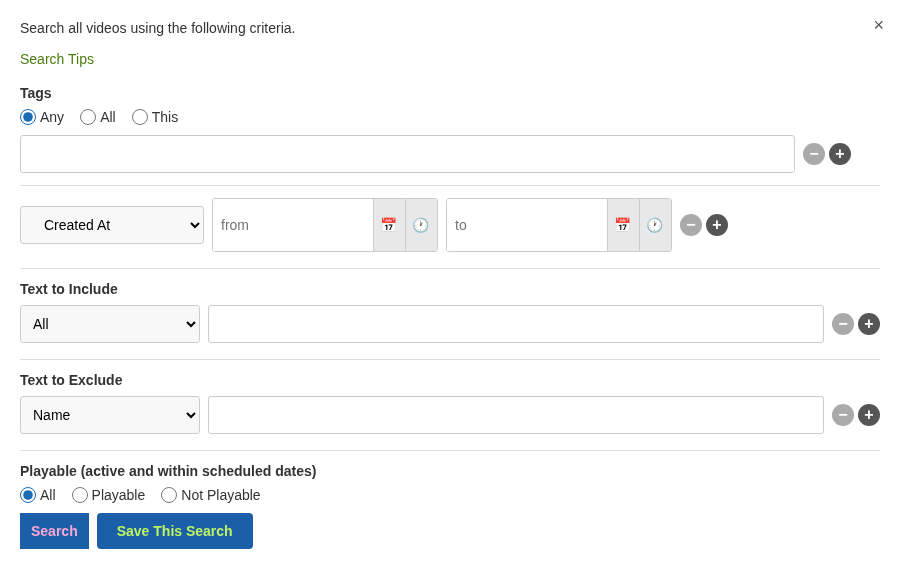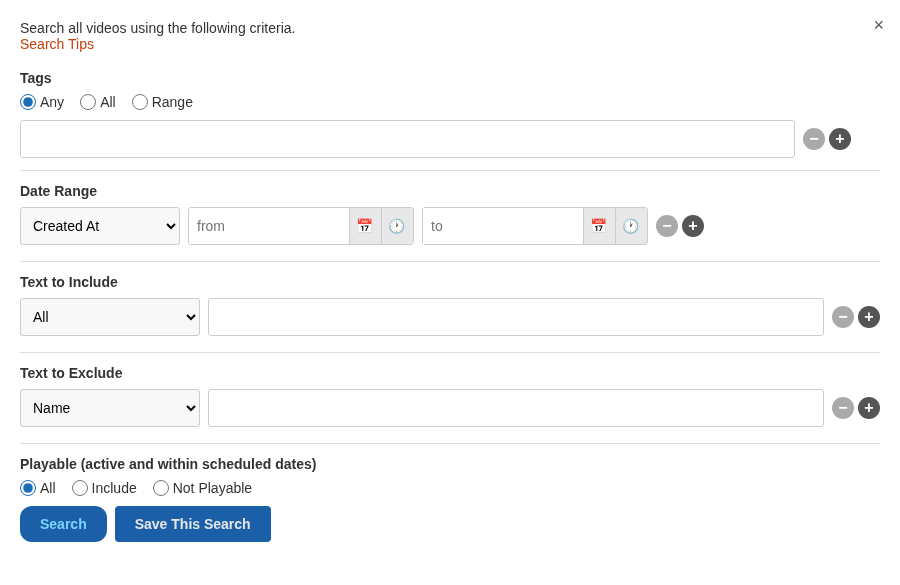--- a/index.html
+++ b/index.html
@@ -22,25 +22,25 @@
       border: none;
       font-size: 18px;
       cursor: pointer;
       color: #555;
       line-height: 1;
     }
 
     .intro-text {
       font-size: 14px;
       color: #333;
-      margin-bottom: 0;
+      margin-bottom: 15px;
     }
 
     .search-tips-link {
-      color: #c2410c;
+      color: #4d7c0f;
       text-decoration: none;
       font-size: 14px;
       display: inline-block;
       margin-bottom: 18px;
     }
 
     .section-label {
       font-weight: bold;
       font-size: 14px;
       margin-bottom: 8px;
@@ -134,37 +134,37 @@
       margin-bottom: 16px;
     }
 
     .date-row {
       display: flex;
       align-items: center;
       gap: 8px;
     }
 
     .date-select {
-      width: 160px;
+      width: 184px;
       height: 38px;
       border: 1px solid #ccc;
       border-radius: 3px;
-      padding: 0 8px;
+      padding: 0 19px;
       font-size: 14px;
       background: #f8f8f8;
       appearance: auto;
       cursor: pointer;
     }
 
     .date-input-wrapper {
       display: flex;
       align-items: flex-start;
       border: 1px solid #ccc;
       border-radius: 3px;
-      height: 38px;
+      height: 54px;
       overflow: hidden;
       background: #fff;
     }
 
     .date-input-wrapper input {
       border: none;
       outline: none;
       padding: 0 8px;
       font-size: 14px;
       height: 100%;
@@ -224,32 +224,32 @@
 
     
     .footer-buttons {
       display: flex;
       gap: 8px;
       margin-top: 8px;
     }
 
     .btn-search {
       background: #1a5fa8;
-      color: #7dd3fc;
-      border: none;
-      border-radius: 12px;
-      padding: 10px 20px;
+      color: #f9a8d4;
+      border: none;
+      border-radius: 0;
+      padding: 10px 11px;
       font-size: 14px;
       font-weight: bold;
       cursor: pointer;
     }
 
     .btn-save {
       background: #1a5fa8;
-      color: #e5e5e5;
+      color: #bef264;
       border: none;
       border-radius: 4px;
       padding: 10px 20px;
       font-size: 14px;
       font-weight: bold;
       cursor: pointer;
     }
   </style>
 </head>
 <body>
@@ -270,37 +270,36 @@
     <label class="radio-option">
       <input type="radio" name="tags" value="Any" checked="" style="">
       <span>Any</span>
     </label>
     <label class="radio-option">
       <input type="radio" name="tags" value="All" style="">
       <span>All</span>
     </label>
     <label class="radio-option">
       <input type="radio" name="tags" value="None" style="">
-      <span>Range</span>
+      <span>This</span>
     </label>
   </div>
   <div class="tag-input-row">
     <input type="text" class="tag-input" placeholder="" style="">
     <div class="control-btns">
       <button class="ctrl-btn minus">−</button>
       <button class="ctrl-btn plus">+</button>
     </div>
   </div>
 </div>
 
 <hr class="divider">
 
 
 <div class="date-range-section">
-  <div class="section-label">Date Range</div>
   <div class="date-row">
     <select class="date-select">
       <option>Created At</option>
       <option>Updated At</option>
       <option>Published At</option>
     </select>
 
     <div class="date-input-wrapper">
       <input type="text" placeholder="from" style="">
       <button class="date-icon-btn">📅</button>
@@ -365,21 +364,21 @@
 
 <div class="playable-section">
   <div class="section-label">Playable (active and within scheduled dates)</div>
   <div class="radio-group">
     <label class="radio-option">
       <input type="radio" name="playable" value="All" checked="" style="">
       <span>All</span>
     </label>
     <label class="radio-option">
       <input type="radio" name="playable" value="Playable" style="">
-      <span>Include</span>
+      <span>Playable</span>
     </label>
     <label class="radio-option">
       <input type="radio" name="playable" value="Not Playable" style="">
       <span>Not Playable</span>
     </label>
   </div>
 </div>
 
 
 <div class="footer-buttons">

